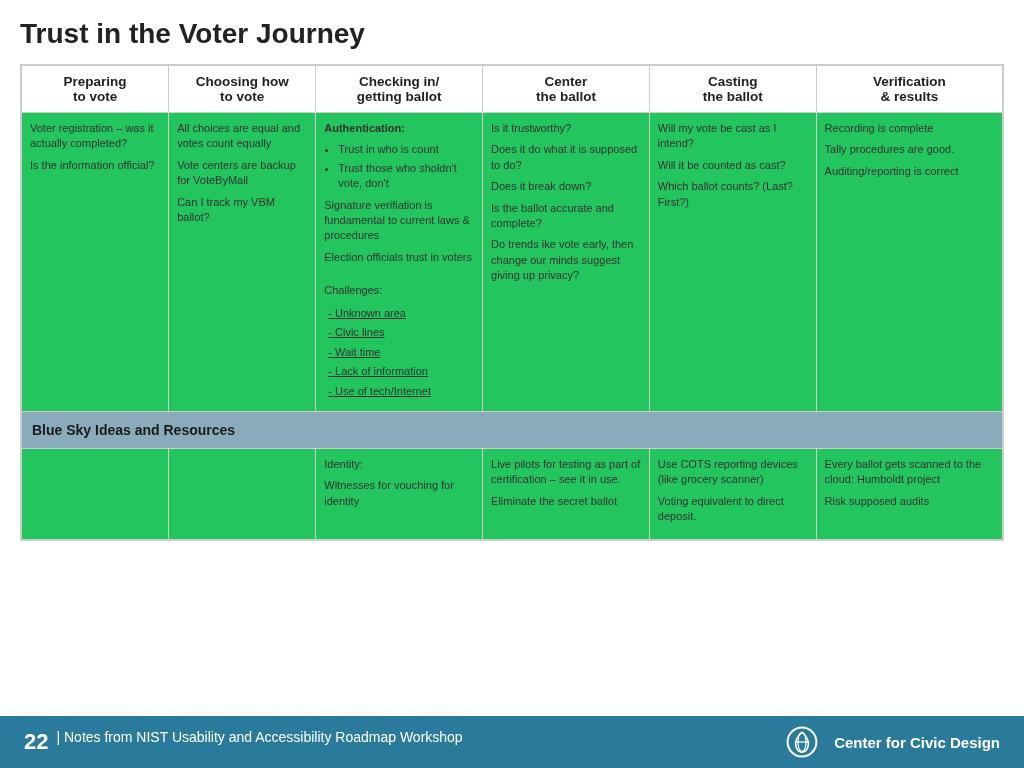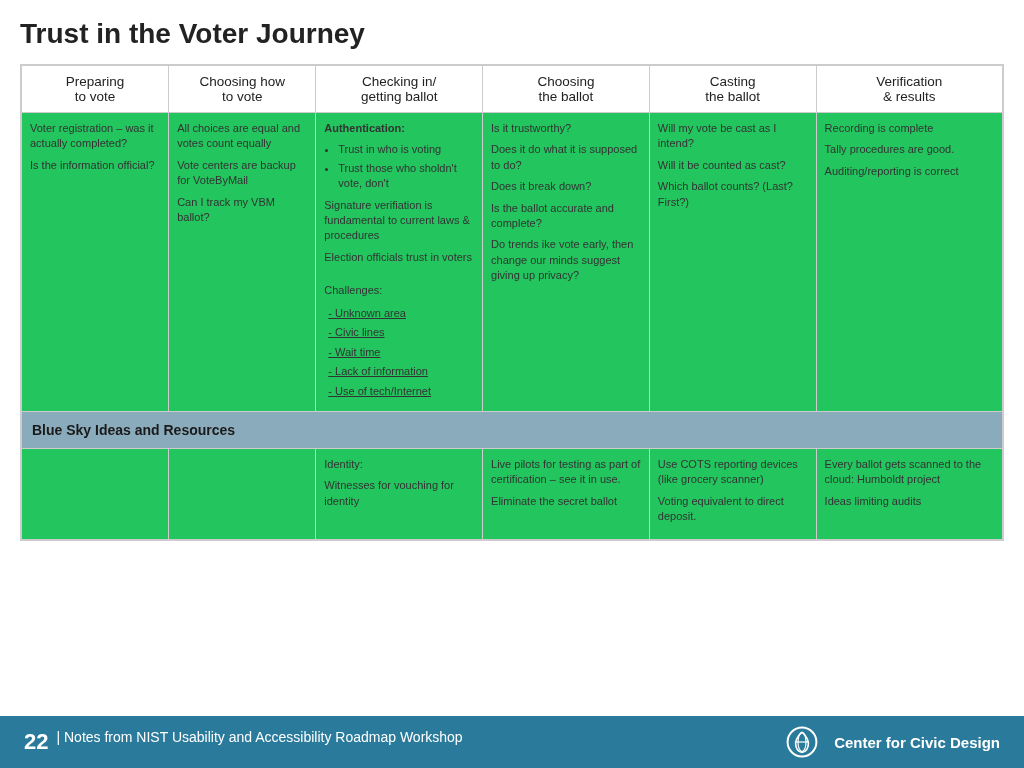--- a/index.html
+++ b/index.html
@@ -32,21 +32,21 @@
     }
     table {
       width: 100%;
       border-collapse: collapse;
       table-layout: fixed;
     }
     th {
       border: 1px solid #ccc;
       padding: 8px 8px;
       vertical-align: top;
-      font-weight: normal;
+      font-weight: bold;
       font-size: 13.5px;
       color: #222;
       background: #fff;
     }
     td {
       border: 1px solid #ccc;
       padding: 8px 8px;
       vertical-align: top;
       font-size: 11px;
       color: #333;
@@ -139,21 +139,21 @@
             </th>
             <th>
               <span>Choosing how</span><br>
               <span>to vote</span>
             </th>
             <th>
               <span>Checking in/</span><br>
               <span>getting ballot</span>
             </th>
             <th>
-              <span>Choosing</span><br>
+              <span>Center</span><br>
               <span>the ballot</span>
             </th>
             <th>
               <span>Casting</span><br>
               <span>the ballot</span>
             </th>
             <th>
               <span>Verification</span><br>
               <span>&amp; results</span>
             </th>
@@ -167,21 +167,21 @@
               <p>Is the information official?</p>
             </td>
             <td>
               <p>All choices are equal and votes count equally</p>
               <p>Vote centers are backup for VoteByMail</p>
               <p>Can I track my VBM ballot?</p>
             </td>
             <td>
               <p><strong>Authentication:</strong></p>
               <ul>
-                <li>Trust in who is voting</li>
+                <li>Trust in who is count</li>
                 <li>Trust those who sholdn't vote, don't</li>
               </ul>
               <p>Signature verifiation is fundamental to current laws &amp; procedures</p>
               <p>Election officials trust in voters</p>
               <br>
               <p>Challenges:</p>
               <ul class="challenges-list">
                 <li>Unknown area</li>
                 <li>Civic lines</li>
                 <li>Wait time</li>
@@ -224,21 +224,21 @@
             <td>
               <p>Live pilots for testing as part of certification – see it in use.</p>
               <p>Eliminate the secret ballot</p>
             </td>
             <td>
               <p>Use COTS reporting devices (like grocery scanner)</p>
               <p>Voting equivalent to direct deposit.</p>
             </td>
             <td>
               <p>Every ballot gets scanned to the cloud: Humboldt project</p>
-              <p>Ideas limiting audits</p>
+              <p>Risk supposed audits</p>
             </td>
           </tr>
         </tbody>
       </table>
     </div>
   </div>
 
   <div class="footer">
     <div class="footer-left">
       <span class="footer-page-num">22</span>

